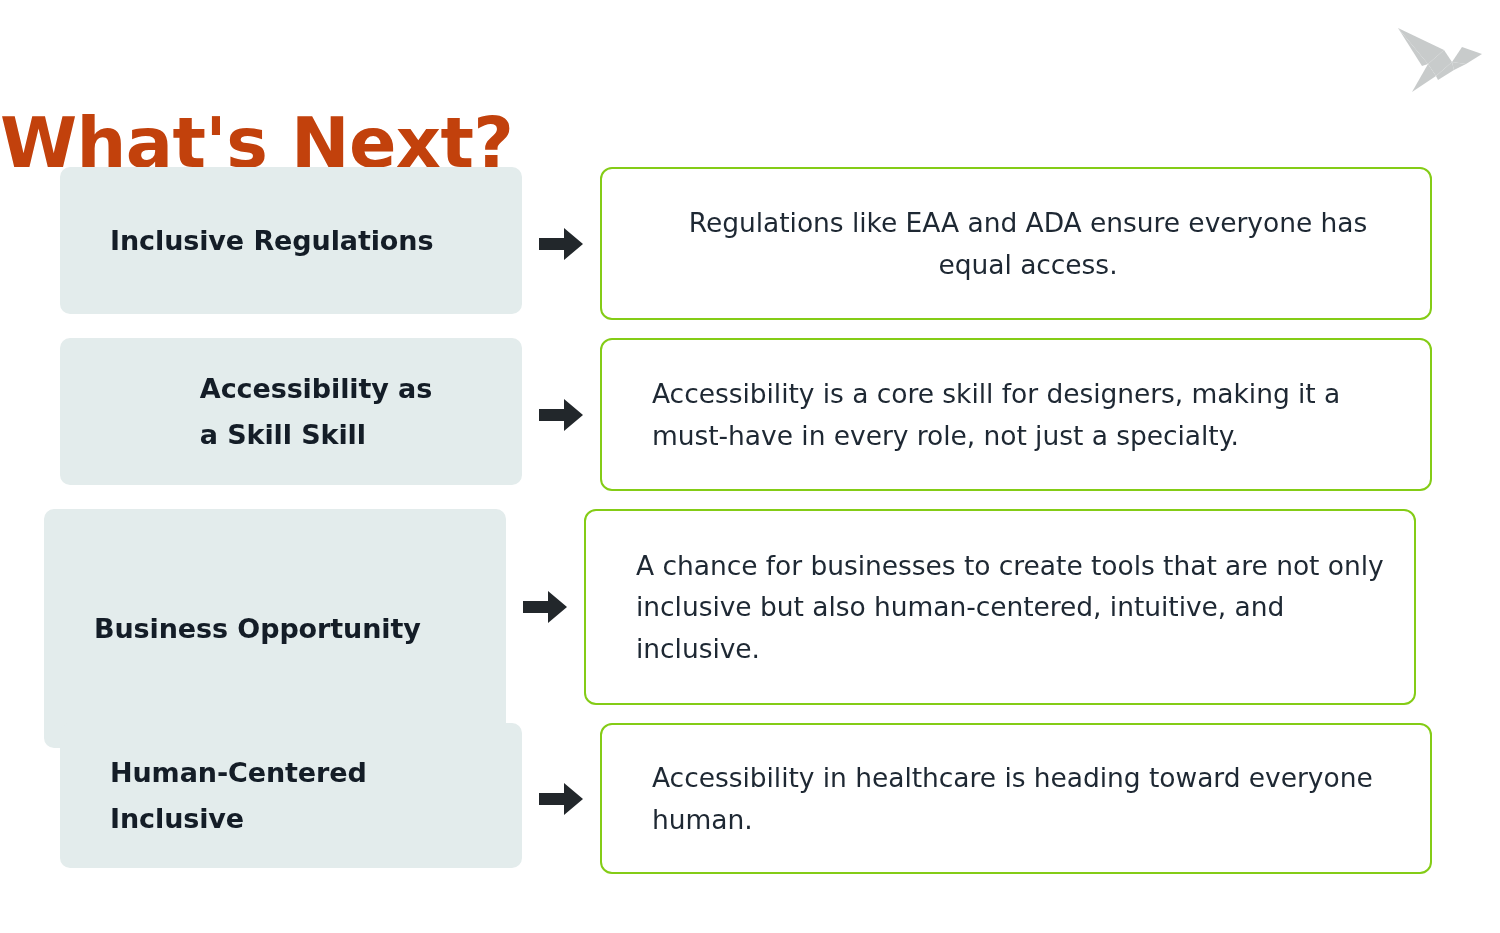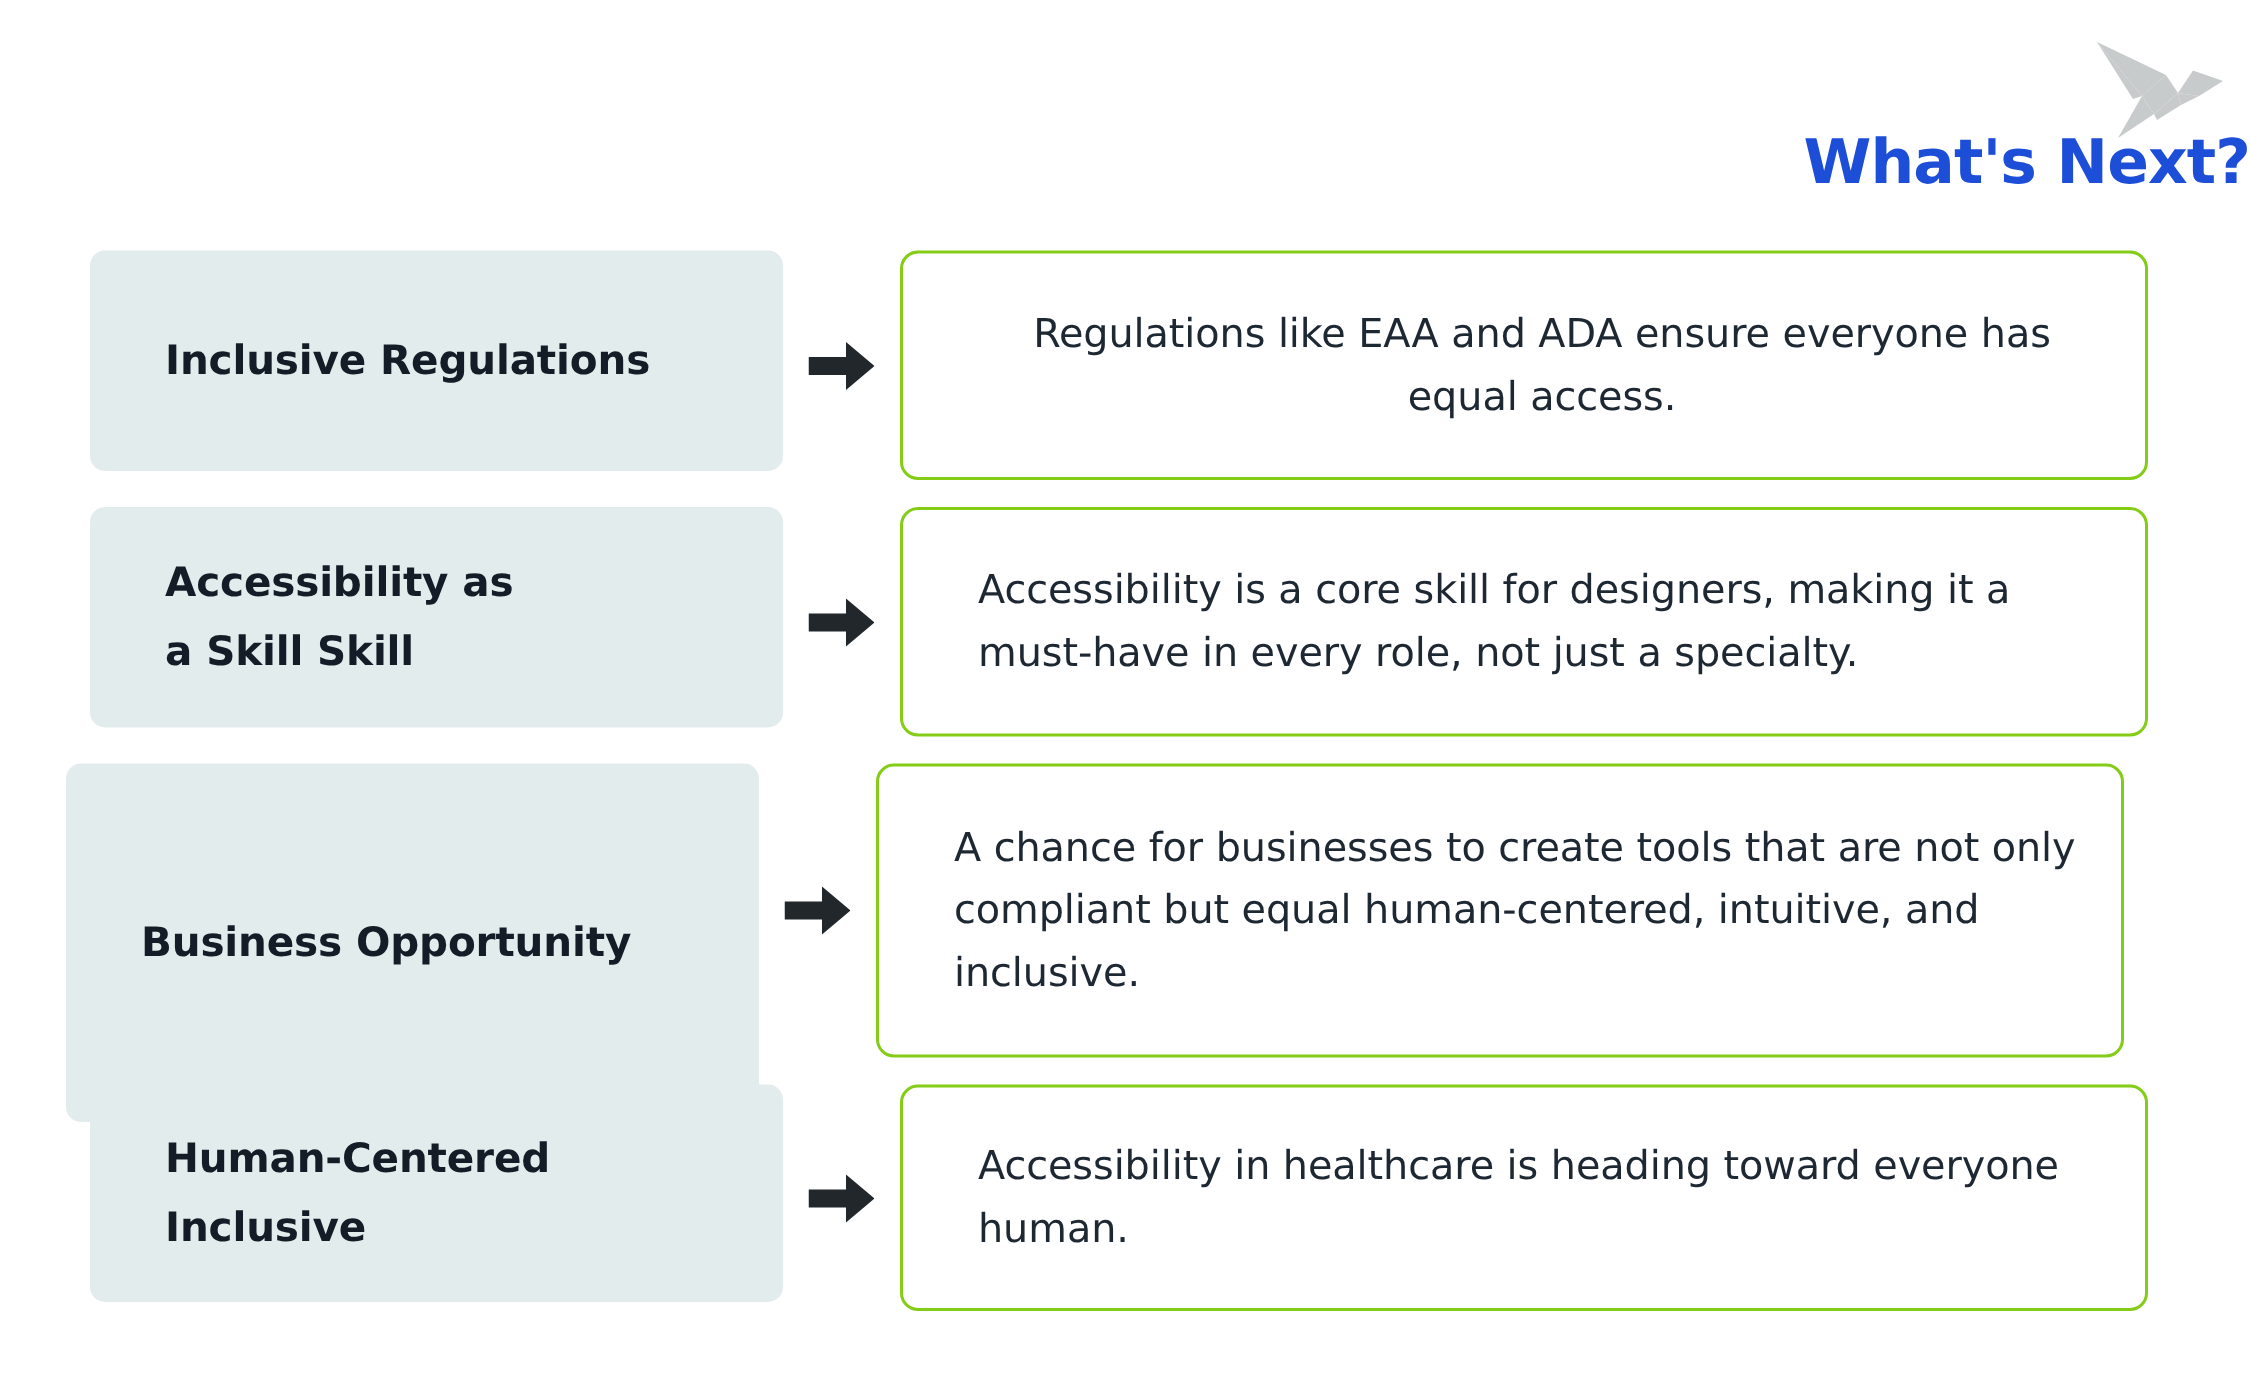--- a/index.html
+++ b/index.html
@@ -31,25 +31,25 @@
     width: 96px;
     height: 76px;
   }
 
   
   .slide-title {
     position: absolute;
     left: 0;
     top: 60px;
     width: 1500px;
-    text-align: right;
-    font-size: 41px;
+    text-align: left;
+    font-size: 70px;
     font-weight: 700;
     letter-spacing: -0.6px;
-    color: #1d4ed8;
+    color: #c2410c;
     font-family: "DejaVu Sans", "Liberation Sans", sans-serif;
     line-height: 1.05;
   }
 
   
   .rows {
     position: absolute;
     left: 0;
     top: 167px;
     width: 1500px;
@@ -115,21 +115,21 @@
     line-height: 1.57;
     letter-spacing: -0.05px;
     font-family: "DejaVu Sans", "Liberation Sans", sans-serif;
   }
 
   
   .row-1 .row-label { height: 147px; }
   .row-1 .row-desc  { height: 153px; }
   .row-1            { height: 153px; text-align: center; }
 
-  .row-2 .row-label { height: 147px; }
+  .row-2 .row-label { height: 147px; justify-content: center; }
   .row-2 .row-desc  { height: 153px; }
   .row-2            { height: 153px; }
 
   .row-3 .row-label { height: 239px; margin-left: 44px; }
   .row-3 .row-desc  { height: 196px; }
   .row-3            { height: 196px; }
 
   .row-4 .row-label { height: 145px; }
   .row-4 .row-desc  { height: 151px; }
   .row-4            { height: 151px; }
@@ -193,21 +193,21 @@
         <div class="row-label-text">
           <span>Business Opportunity</span>
         </div>
       </div>
       <div class="row-arrow">
         <svg width="44" height="36" viewBox="0 0 44 36" aria-hidden="true">
           <path d="M0 12 H25 V2 L44 18 L25 34 V24 H0 Z" fill="#22272b"></path>
         </svg>
       </div>
       <div class="row-desc">
-        <div class="row-desc-text">A chance for businesses to create tools that are not only compliant but equal human-centered, intuitive, and inclusive.</div>
+        <div class="row-desc-text">A chance for businesses to create tools that are not only inclusive but also human-centered, intuitive, and inclusive.</div>
       </div>
     </div>
 
     <div class="row row-4">
       <div class="row-label">
         <div class="row-label-text">
           <span>Human-Centered</span><br>
           <span>Inclusive</span>
         </div>
       </div>

